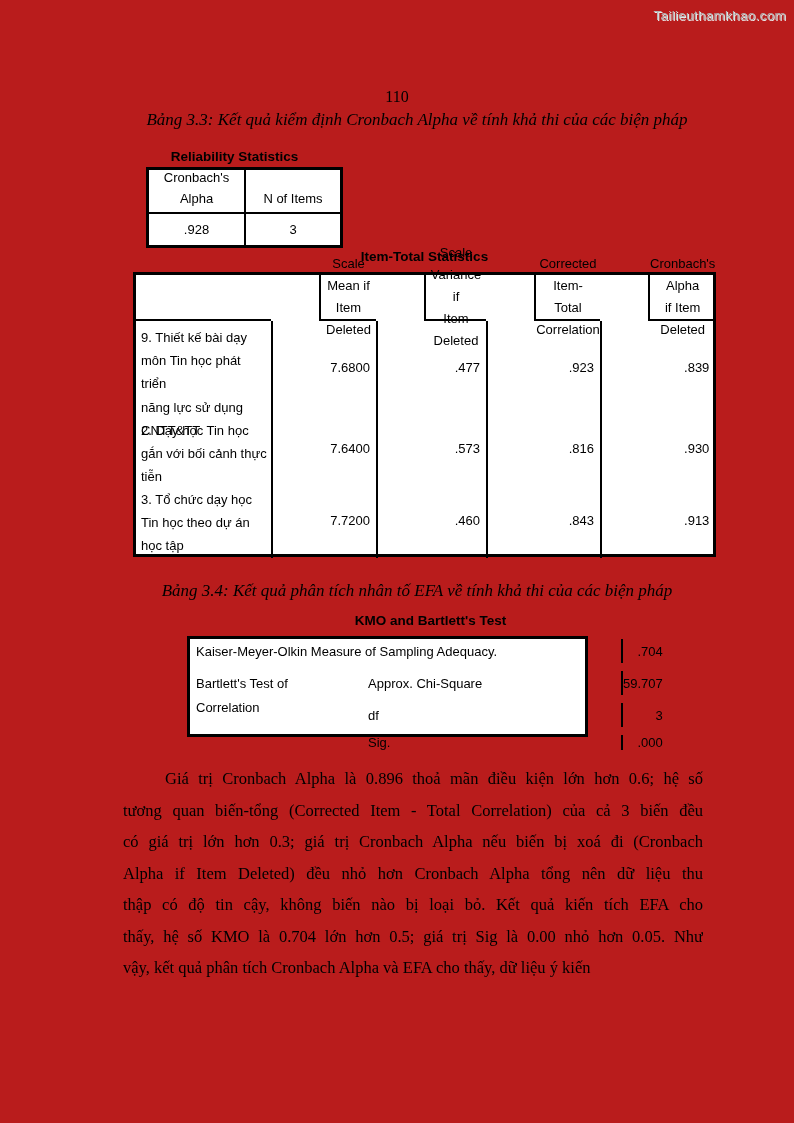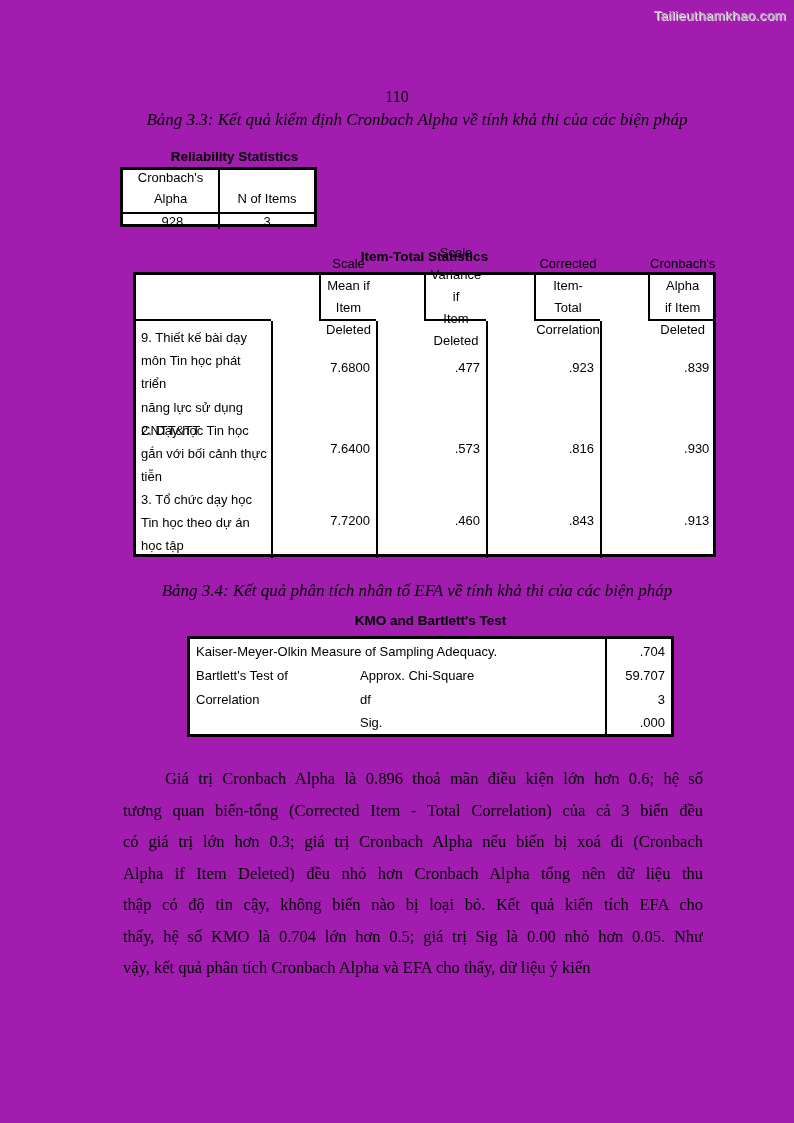--- a/index.html
+++ b/index.html
@@ -1,20 +1,20 @@
 <!DOCTYPE html>
 <html><head>
 <meta charset="utf-8">
 <style>
   html, body { margin: 0; padding: 0; background: #888; }
   .page {
     position: relative;
     width: 794px; height: 1123px;
     margin: 0 auto;
-    background: #a21caf;
+    background: #b91c1c;
     color: #000;
     font-family: "Liberation Serif", serif;
     overflow: hidden;
   }
   .watermark {
     position: absolute; top: 8px; right: 8px;
     font-family: "Liberation Sans", sans-serif;
     font-size: 13.5px; color: #b4b4b4;
     text-shadow: 1px 1px 0 #e8e8e8;
     letter-spacing: 0.3px;
@@ -47,21 +47,21 @@
     font-family: "Liberation Sans", sans-serif;
     font-size: 13px;
     display: grid;
     background: #fff;
   }
   .bl { border-left: 2px solid #000; }
   .hb { border-bottom: 2px solid #000; }
 
   
   #rel-table {
-    left: 120px; top: 167px; width: 197px; height: 60px;
+    left: 146px; top: 167px; width: 197px; height: 81px;
     grid-template-columns: 97px 1fr;
     grid-template-rows: 44px 1fr;
   }
   .rel-h {
     display: flex; flex-direction: column;
     justify-content: flex-end; align-items: center;
     line-height: 21px; padding-bottom: 3px; text-align: center;
   }
   .rel-v { display: flex; justify-content: center; align-items: center; }
 
@@ -77,23 +77,24 @@
     text-align: center; line-height: 22px; margin-left: 48px;
   }
   .it-label { padding: 5px 2px 0 5px; line-height: 23.2px; }
   .it-num {
     display: flex; align-items: center; justify-content: flex-end;
     padding-right: 6px;
   }
 
   
   #kmo-table {
-    left: 187px; top: 636px; width: 487px; height: 101px;
+    left: 187px; top: 636px; width: 401px; height: 101px;
     grid-template-columns: 170px 245px 1fr;
     grid-template-rows: 24px 24px 24px 1fr;
+    gap: 8px;
   }
   .kmo-label { display: flex; align-items: center; padding-left: 6px; }
   .kmo-span { grid-column: 1 / 3; }
   .kmo-bart { grid-row: 2 / 5; grid-column: 1; padding: 1px 0 0 6px; line-height: 24px; }
   .kmo-c2 { padding-left: 0; }
   .kmo-val {
     display: flex; align-items: center; justify-content: flex-end;
     padding-right: 6px;
     text-align: right;
   }

